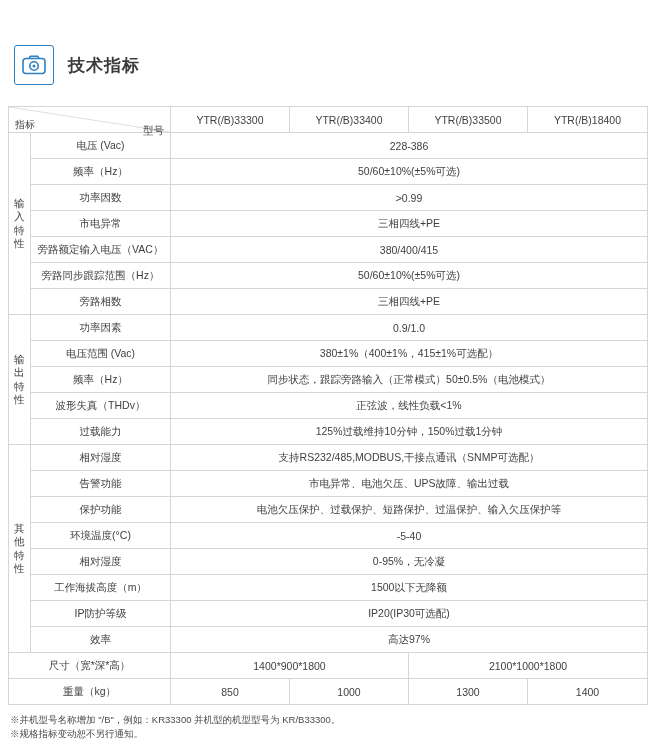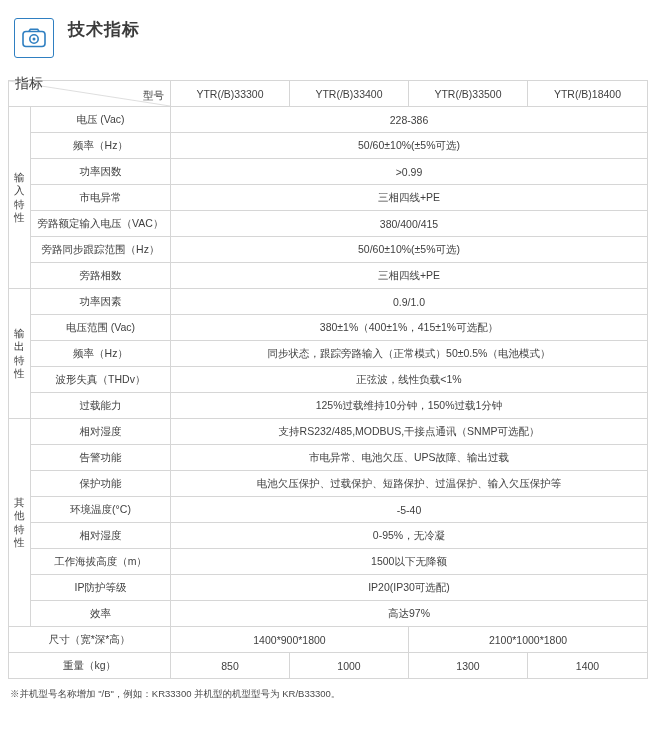--- a/index.html
+++ b/index.html
@@ -18,23 +18,25 @@
   .page {
     position: relative;
     width: 655px;
     height: 754px;
     box-sizing: border-box;
   }
 
   
   .header {
     display: flex;
+    align-items: center;
     padding: 18px 7px 0 14px;
     height: 60px;
     box-sizing: border-box;
+    margin-top: 26px;
   }
   .header-icon {
     width: 40px;
     height: 40px;
     border: 1px solid #2f7fc1;
     border-radius: 3px;
     display: flex;
     align-items: center;
     justify-content: center;
     color: #2f7fc1;
@@ -74,31 +76,31 @@
     padding: 0;
   }
   .corner .diag {
     position: absolute;
     top: 0; left: 0;
     width: 100%;
     height: 100%;
   }
   .corner .lbl-model {
     position: absolute;
-    top: 8px;
+    top: 17px;
     right: 6px;
     font-size: 10.5px;
     color: #3f3f3f;
     margin-left: 48px;
   }
   .corner .lbl-index {
     position: absolute;
-    bottom: 13px;
+    bottom: 0;
     left: 6px;
-    font-size: 14px;
+    font-size: 10px;
     color: #3f3f3f;
     margin-top: 24px;
   }
   .model-head {
     height: 40px;
     font-size: 11.5px;
     color: #3f3f3f;
   }
   .group-cell {
     width: 22px;
@@ -283,15 +285,16 @@
           <td class="val">1000</td>
           <td class="val">1300</td>
           <td class="val">1400</td>
         </tr>
       </tbody>
     </table>
   </div>
 
   <div class="notes">
     <div>※并机型号名称增加 "/B"，例如：KR33300 并机型的机型型号为 KR/B33300。</div>
+    <div>※规格指标变动恕不另行通知。</div>
   </div>
 
 </div>
 
 </body></html>

